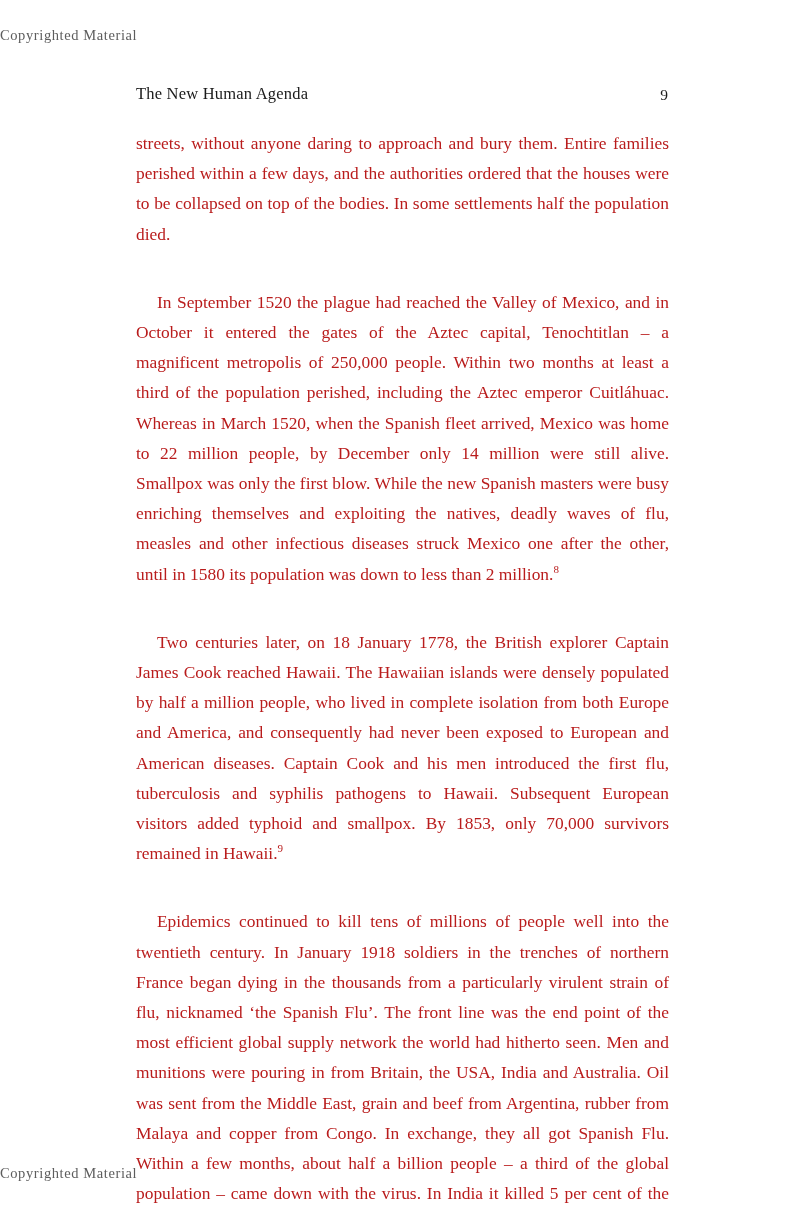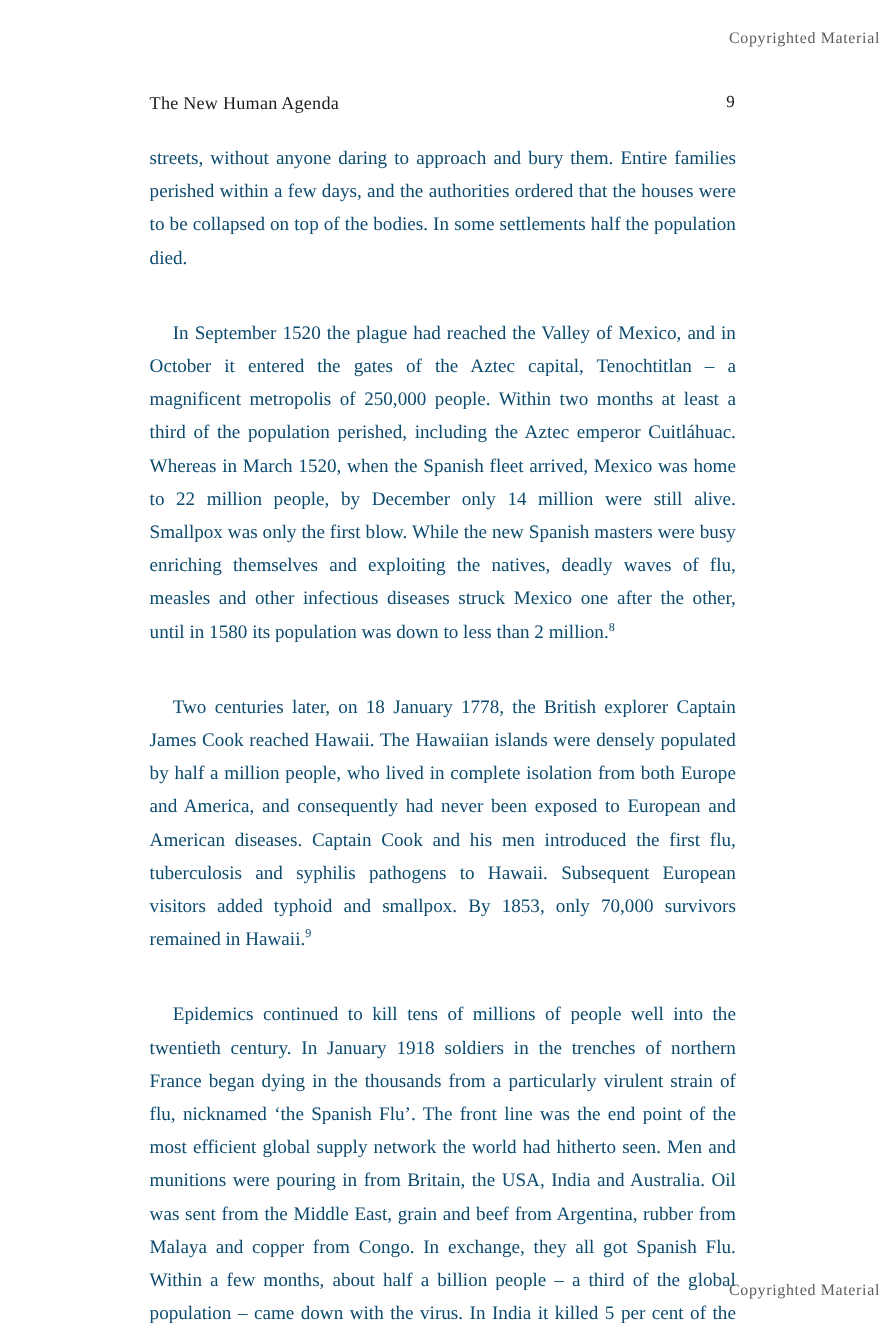--- a/index.html
+++ b/index.html
@@ -18,37 +18,37 @@
   .page {
     width: 800px;
     height: 1208px;
     box-sizing: border-box;
     position: relative;
   }
   .watermark {
     position: absolute;
     left: 0;
     width: 800px;
-    text-align: right;
+    text-align: left;
     font-family: "Liberation Serif", serif;
     font-size: 14.5px;
     letter-spacing: 0.6px;
     color: #5d5d5d;
   }
   .watermark-top { top: 27px; }
   .watermark-bottom { top: 1165px; }
 
   .running-head {
     position: absolute;
     top: 84px;
     left: 136px;
     width: 532px;
     display: flex;
     justify-content: space-between;
-    align-items: flex-start;
+    align-items: flex-end;
     font-size: 16.5px;
     color: #1a1a1a;
   }
   .running-head .title {
     font-family: "Liberation Serif", serif;
     letter-spacing: 0.2px;
   }
   .running-head .folio {
     font-family: "Liberation Serif", serif;
     font-size: 15.5px;
@@ -60,21 +60,21 @@
     left: 136px;
     width: 533px;
   }
   p.para {
     margin: 0;
     font-size: 17.4px;
     line-height: 30.2px;
     text-align: justify;
     text-justify: inter-word;
     hyphens: manual;
-    color: #0c4a6e;
+    color: #b91c1c;
   }
   p.para.indent {
     text-indent: 21px;
     margin-top: 38px;
   }
   sup {
     font-size: 11px;
     vertical-align: super;
     line-height: 0;
   }

